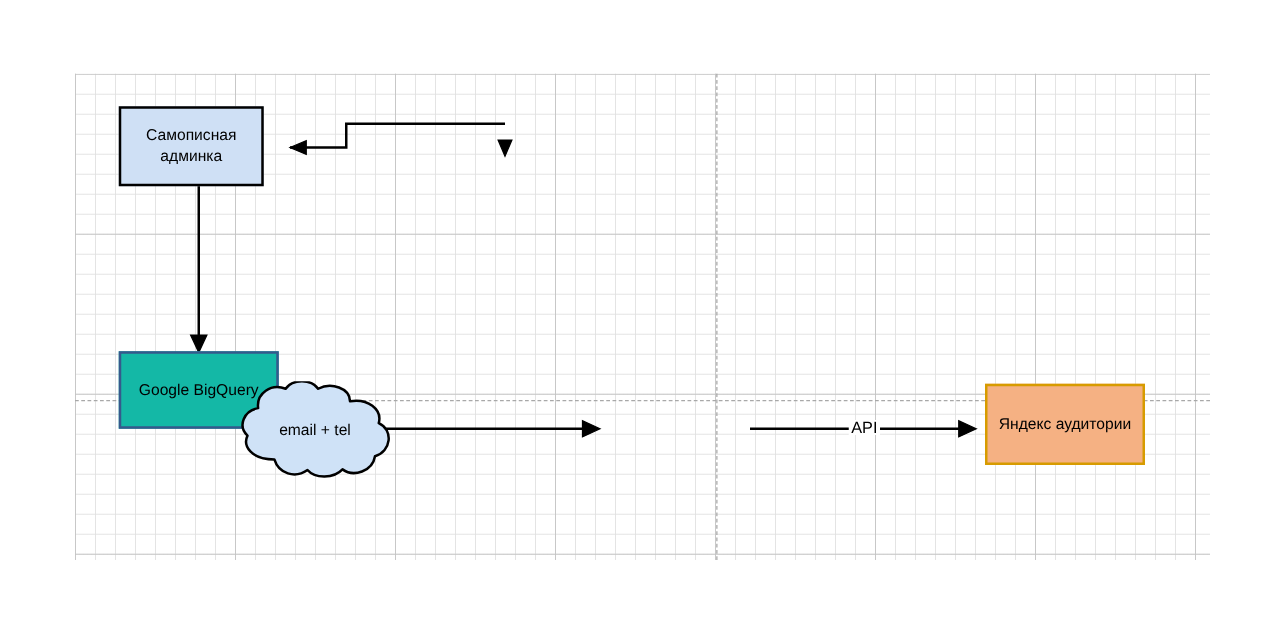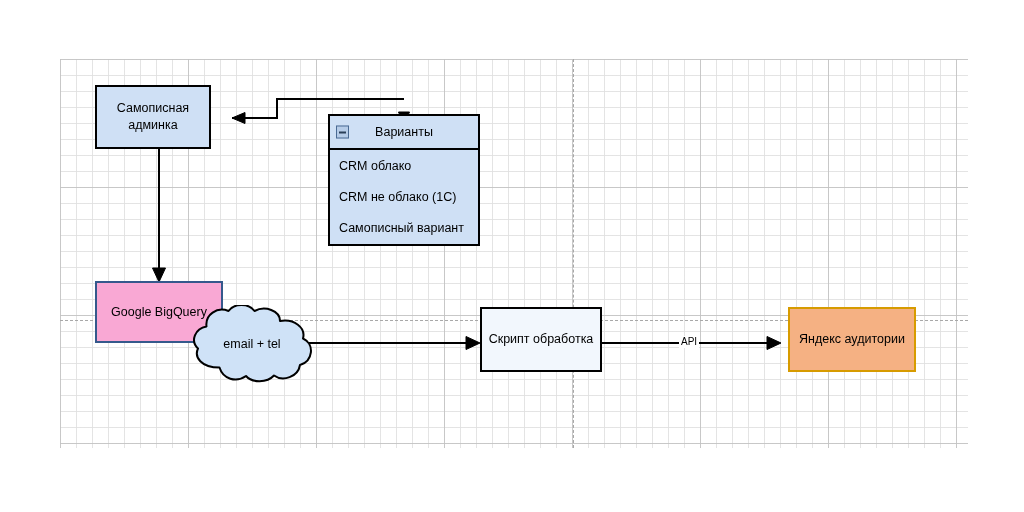--- a/index.html
+++ b/index.html
@@ -58,21 +58,21 @@
     font-size: 12.5px;
     color: #000000;
     line-height: 1.35;
     white-space: pre-line;
   }
   .node.admin {
     background: #cfe0f5;
     border: 2px solid #000000;
   }
   .node.bigquery {
-    background: #f9a8d4;
+    background: #14b8a6;
     border: 2px solid #35598c;
   }
   .node.script {
     background: #f2f7fd;
     border: 2px solid #000000;
   }
   .node.yandex {
     background: #f5b183;
     border: 2px solid #d79b00;
   }
@@ -146,21 +146,21 @@
   }
 
   
   .conn {
     position: absolute;
     overflow: visible;
   }
   .edge-label {
     position: absolute;
     background: #ffffff;
-    font-size: 10px;
+    font-size: 13px;
     color: #000000;
     padding: 0 2px;
     line-height: 12px;
     white-space: nowrap;
   }
 </style>
 </head>
 <body>
 
 <div id="canvas">
@@ -189,37 +189,20 @@
     <line x1="2" y1="13" x2="172" y2="13" stroke="#000000" stroke-width="2"></line>
     <polygon points="183,13 169,6.5 169,19.5" fill="#000000" stroke="#000000" stroke-width="1"></polygon>
   </svg>
   <span class="edge-label" style="left:679px; top:336px;">API</span>
 
   <div class="node admin" style="left:95px; top:85px; width:116px; height:64px;">
     <span>Самописная
 админка</span>
   </div>
 
-  <div class="table-shape" style="left:328px; top:114px; width:152px; height:132px;">
-    <div class="table-header">
-      <span class="collapse-icon">
-          <i></i>
-        </span>
-      <span>Варианты</span>
-    </div>
-    <div class="table-row">
-      <span>CRM облако</span>
-    </div>
-    <div class="table-row">
-      <span>CRM не облако (1С)</span>
-    </div>
-    <div class="table-row">
-      <span>Самописный вариант</span>
-    </div>
-  </div>
 
   <div class="node bigquery" style="left:95px; top:281px; width:128px; height:62px;">
     <span>Google BigQuery</span>
   </div>
 
   <div class="cloud" style="left:188px; top:305px; width:128px; height:78px;">
     <svg width="128" height="78" viewBox="0 0 128 78">
       <path d="M31.5 62.5
                C 13 62.5 6 52 10 43.5
                C 2 36 7 23.5 18.5 21.5
@@ -228,21 +211,18 @@
                C 77 0.5 92 5.5 92 16
                C 106 13.5 118 22.5 115 33.5
                C 127 39 125 56 112 60
                C 110 72 95 77 86 70.5
                C 79 78 64 78 58 71
                C 48 78 35 74 31.5 62.5 Z" fill="#cfe2f7" stroke="#000000" stroke-width="2" stroke-linejoin="round"></path>
     </svg>
     <span class="cloud-label">email + tel</span>
   </div>
 
-  <div class="node script" style="left:480px; top:307px; width:122px; height:65px;">
-    <span>Скрипт обработка</span>
-  </div>
 
   <div class="node yandex" style="left:788px; top:307px; width:128px; height:65px;">
     <span>Яндекс аудитории</span>
   </div>
 
 </div>
 
 </body></html>

